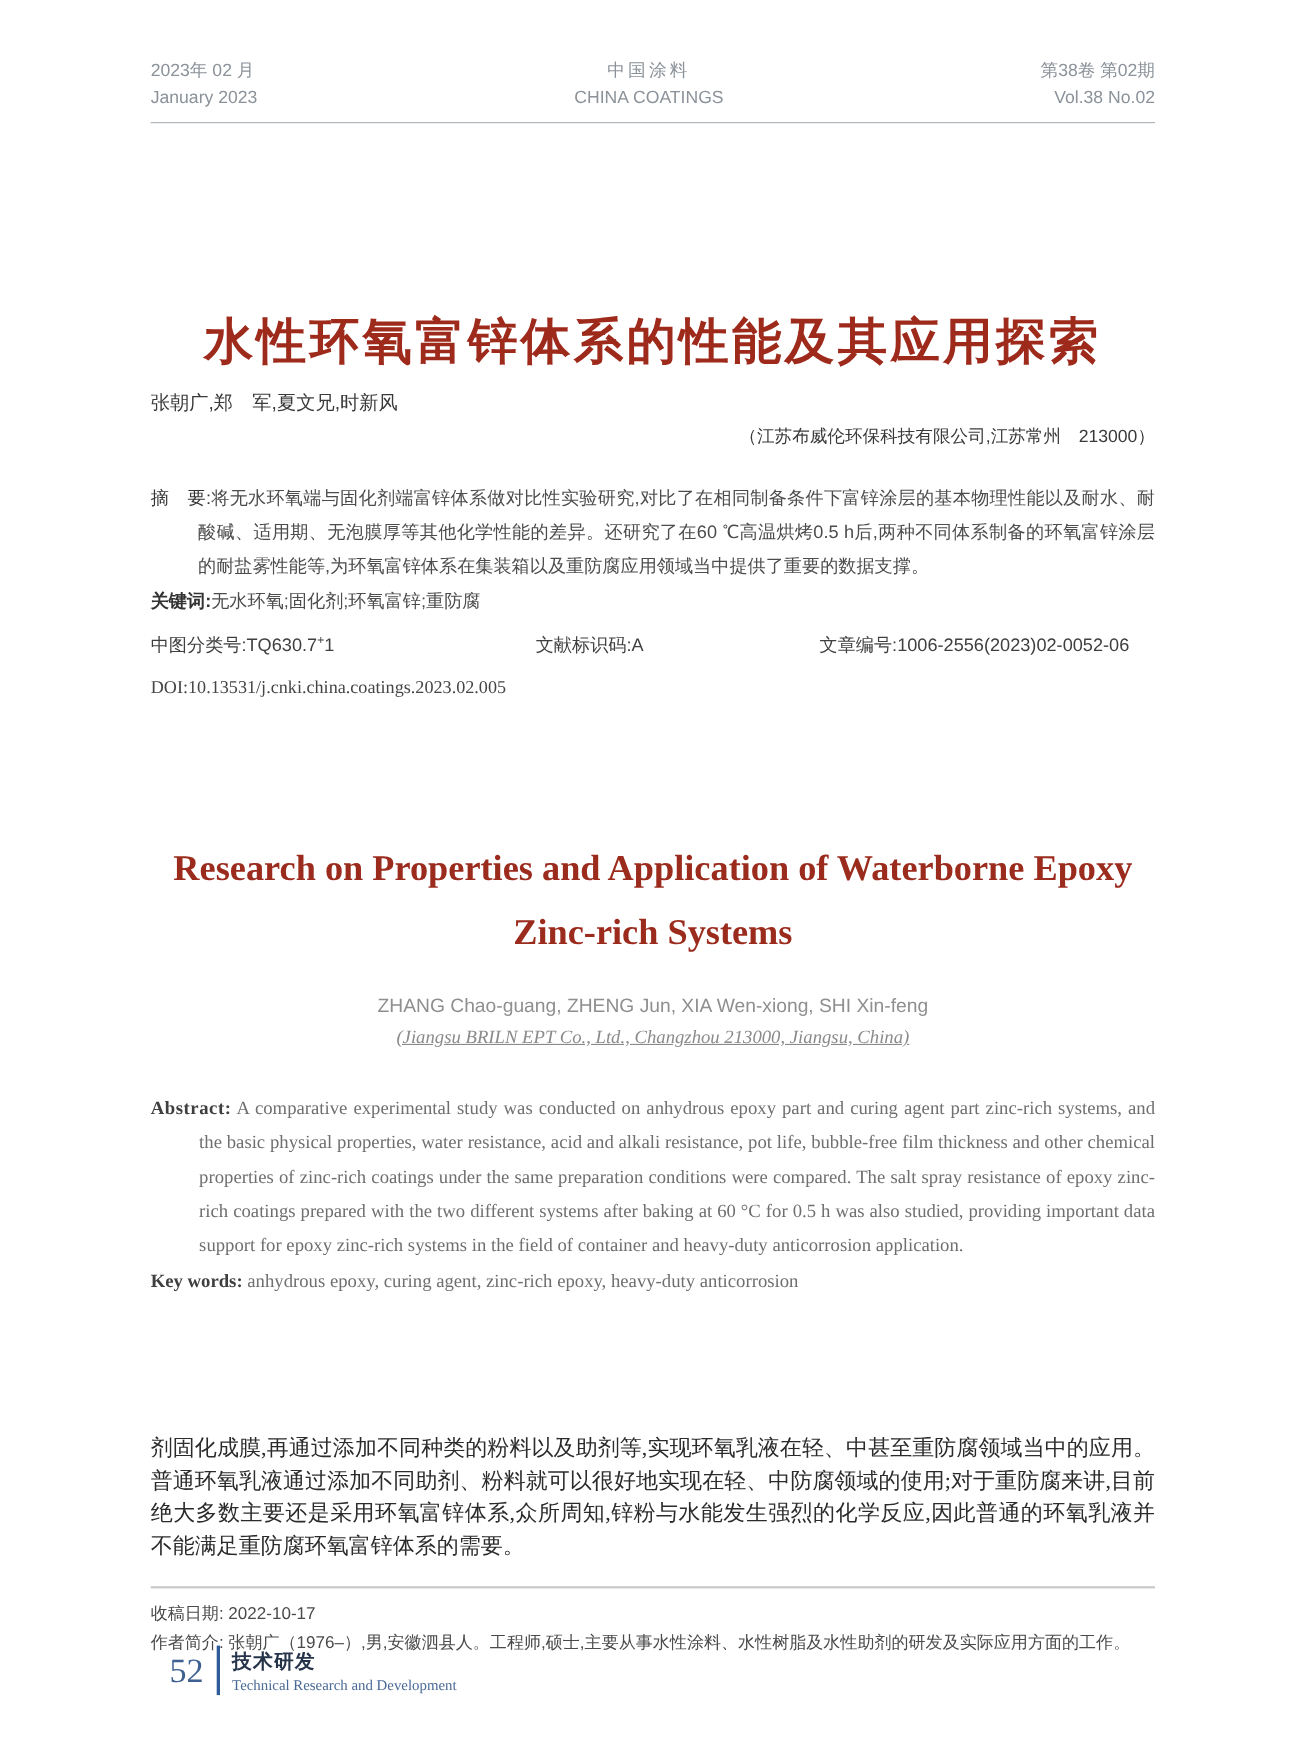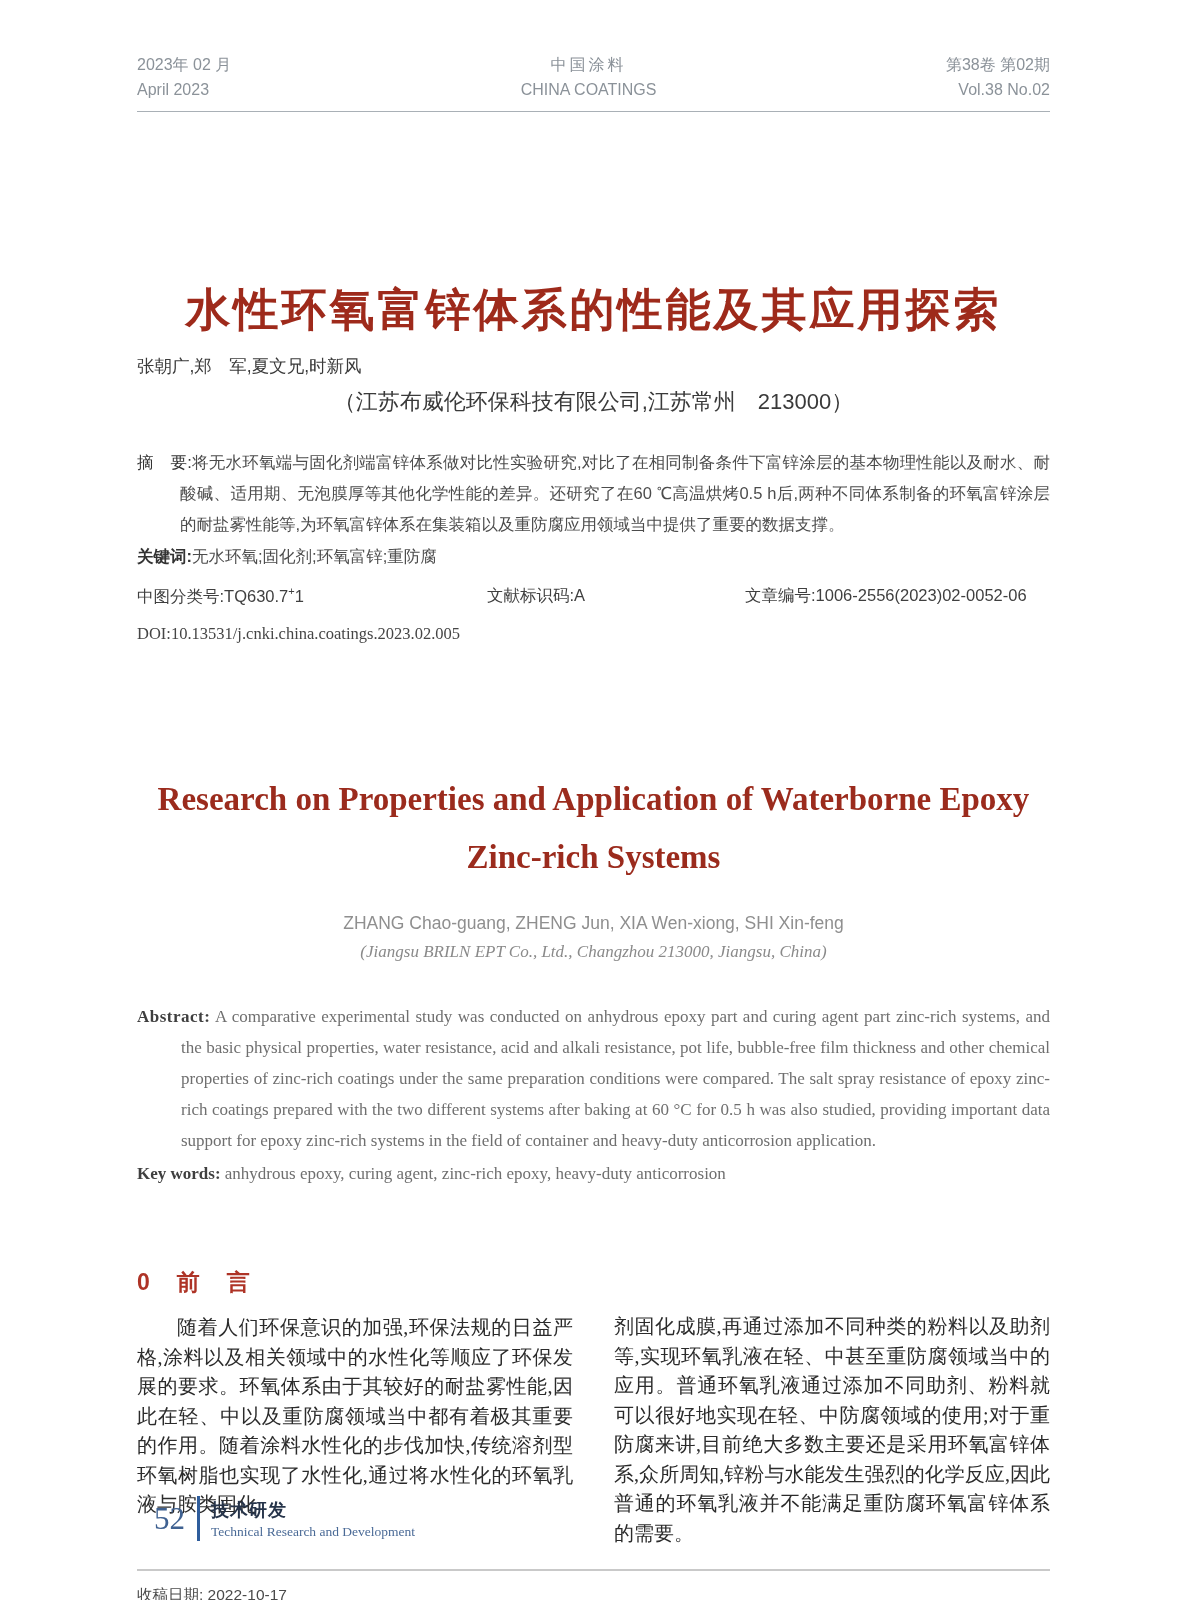--- a/index.html
+++ b/index.html
@@ -28,21 +28,21 @@
   .jheader .zh { letter-spacing:3px; }
 
   
   .title-zh {
     margin-top:168px;
     text-align:center;
     font-size:45px; font-weight:bold; letter-spacing:3px;
     color:#9e2a1b;
   }
   .authors-zh { margin-top:14px; text-align:left; font-size:17.5px; color:#3a3a3a; }
-  .affil-zh   { margin-top:9px;  text-align:center; font-size:22px; color:#3a3a3a; }
+  .affil-zh   { margin-top:9px;  text-align:right; font-size:16px; color:#3a3a3a; }
 
   
   .hang-zh {
     margin-top:30px;
     font-size:16.5px; line-height:31px; color:#4c4c4c;
     text-align:justify;
     padding-left:43px; text-indent:-43px;
   }
   .hang-zh .lbl { font-weight:normal; color:#333; }
   .kw-zh { margin-top:1px; font-size:16.5px; line-height:31px; color:#4c4c4c; }
@@ -69,21 +69,21 @@
     margin:126px auto 0 auto; max-width:900px;
     text-align:center;
     font-family:"Liberation Serif", serif;
     font-size:33px; line-height:58px; font-weight:bold;
     color:#9b2b1d;
   }
   .authors-en { margin-top:27px; text-align:center; font-size:17.5px; color:#8f8f8f; }
   .affil-en {
     margin-top:8px; text-align:center;
     font-family:"Liberation Serif", serif; font-style:italic;
-    font-size:17px; color:#8a8a8a;
+    font-size:17px; color:#8a8a8a;text-decoration:underline;
   }
   .hang-en {
     margin-top:39px;
     font-family:"Liberation Serif", serif;
     font-size:17px; line-height:31px; color:#6f6f6f;
     text-align:justify;
     padding-left:44px; text-indent:-44px;
   }
   .hang-en .lbl { font-weight:bold; color:#3f3f3f; letter-spacing:0.5px; }
   .kw-en {
@@ -134,21 +134,21 @@
 </style>
 </head>
 <body>
 
 <div class="page">
   <div class="content">
 
     <div class="jheader">
       <div class="cell c-left">
         <div>2023年 02 月</div>
-        <div>April 2023</div>
+        <div>January 2023</div>
       </div>
       <div class="cell c-center">
         <div class="zh">中国涂料</div>
         <div>CHINA COATINGS</div>
       </div>
       <div class="cell c-right">
         <div>第38卷 第02期</div>
         <div>Vol.38  No.02</div>
       </div>
     </div>
@@ -171,24 +171,20 @@
 
     <h2 class="title-en">Research on Properties and Application of Waterborne Epoxy Zinc-rich Systems</h2>
     <div class="authors-en">ZHANG Chao-guang, ZHENG Jun, XIA Wen-xiong, SHI Xin-feng</div>
     <div class="affil-en">(Jiangsu BRILN EPT Co., Ltd., Changzhou 213000, Jiangsu, China)</div>
 
     <p class="hang-en"><span class="lbl">Abstract:</span> <span>A comparative experimental study was conducted on anhydrous epoxy part and curing agent part zinc-rich systems, and the basic physical properties, water resistance, acid and alkali resistance, pot life, bubble-free film thickness and other chemical properties of zinc-rich coatings under the same preparation conditions were compared. The salt spray resistance of epoxy zinc-rich coatings prepared with the two different systems after baking at 60 °C for 0.5 h was also studied, providing important data support for epoxy zinc-rich systems in the field of container and heavy-duty anticorrosion application.</span></p>
 
     <p class="kw-en"><span class="lbl">Key words:</span> <span>anhydrous epoxy, curing agent, zinc-rich epoxy, heavy-duty anticorrosion</span></p>
 
     <div class="body-cols">
-      <div class="col col-left">
-        <div class="sec-heading">0　前　言</div>
-        <p class="body-p indent-first">随着人们环保意识的加强,环保法规的日益严格,涂料以及相关领域中的水性化等顺应了环保发展的要求。环氧体系由于其较好的耐盐雾性能,因此在轻、中以及重防腐领域当中都有着极其重要的作用。随着涂料水性化的步伐加快,传统溶剂型环氧树脂也实现了水性化,通过将水性化的环氧乳液与胺类固化</p>
-      </div>
       <div class="col-right">
         <p class="body-p">剂固化成膜,再通过添加不同种类的粉料以及助剂等,实现环氧乳液在轻、中甚至重防腐领域当中的应用。普通环氧乳液通过添加不同助剂、粉料就可以很好地实现在轻、中防腐领域的使用;对于重防腐来讲,目前绝大多数主要还是采用环氧富锌体系,众所周知,锌粉与水能发生强烈的化学反应,因此普通的环氧乳液并不能满足重防腐环氧富锌体系的需要。</p>
       </div>
     </div>
 
     <div class="footnote">
       <div>收稿日期: 2022-10-17</div>
       <div>作者简介: 张朝广（1976–）,男,安徽泗县人。工程师,硕士,主要从事水性涂料、水性树脂及水性助剂的研发及实际应用方面的工作。</div>
     </div>
 

